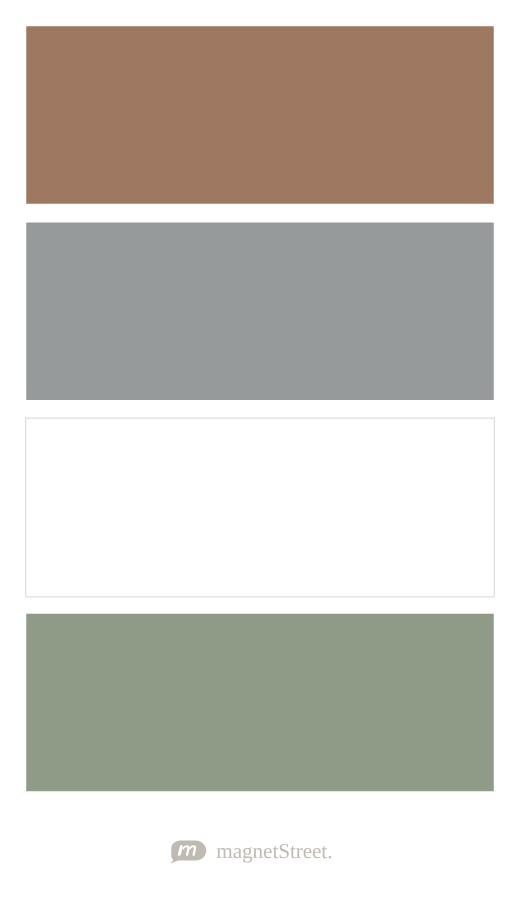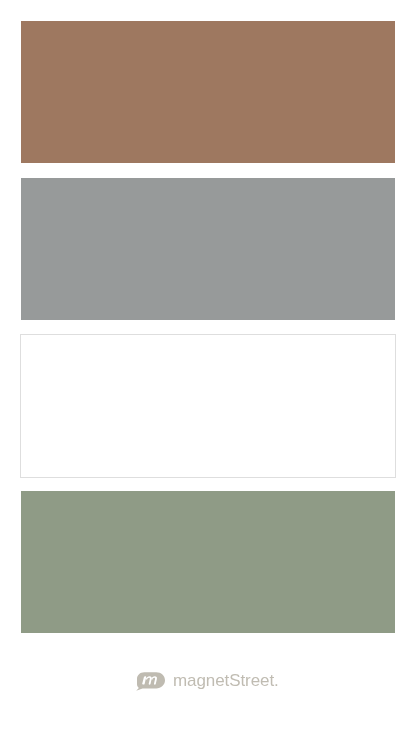--- a/index.html
+++ b/index.html
@@ -54,21 +54,21 @@
     top: -2px;
     width: 40px;
     height: 30px;
     display: block;
     overflow: visible;
   }
   .brand-text {
     position: absolute;
     left: 173px;
     top: 0px;
-    font-family: Liberation Sans, sans-serif;
+    font-family: Liberation Serif, serif;
     font-size: 17px;
     letter-spacing: -0.08px;
     color: #c0bcb2;
     line-height: 22px;
     white-space: nowrap;
   }
 </style>
 </head>
 <body style="background: rgb(255, 255, 255);">
 

